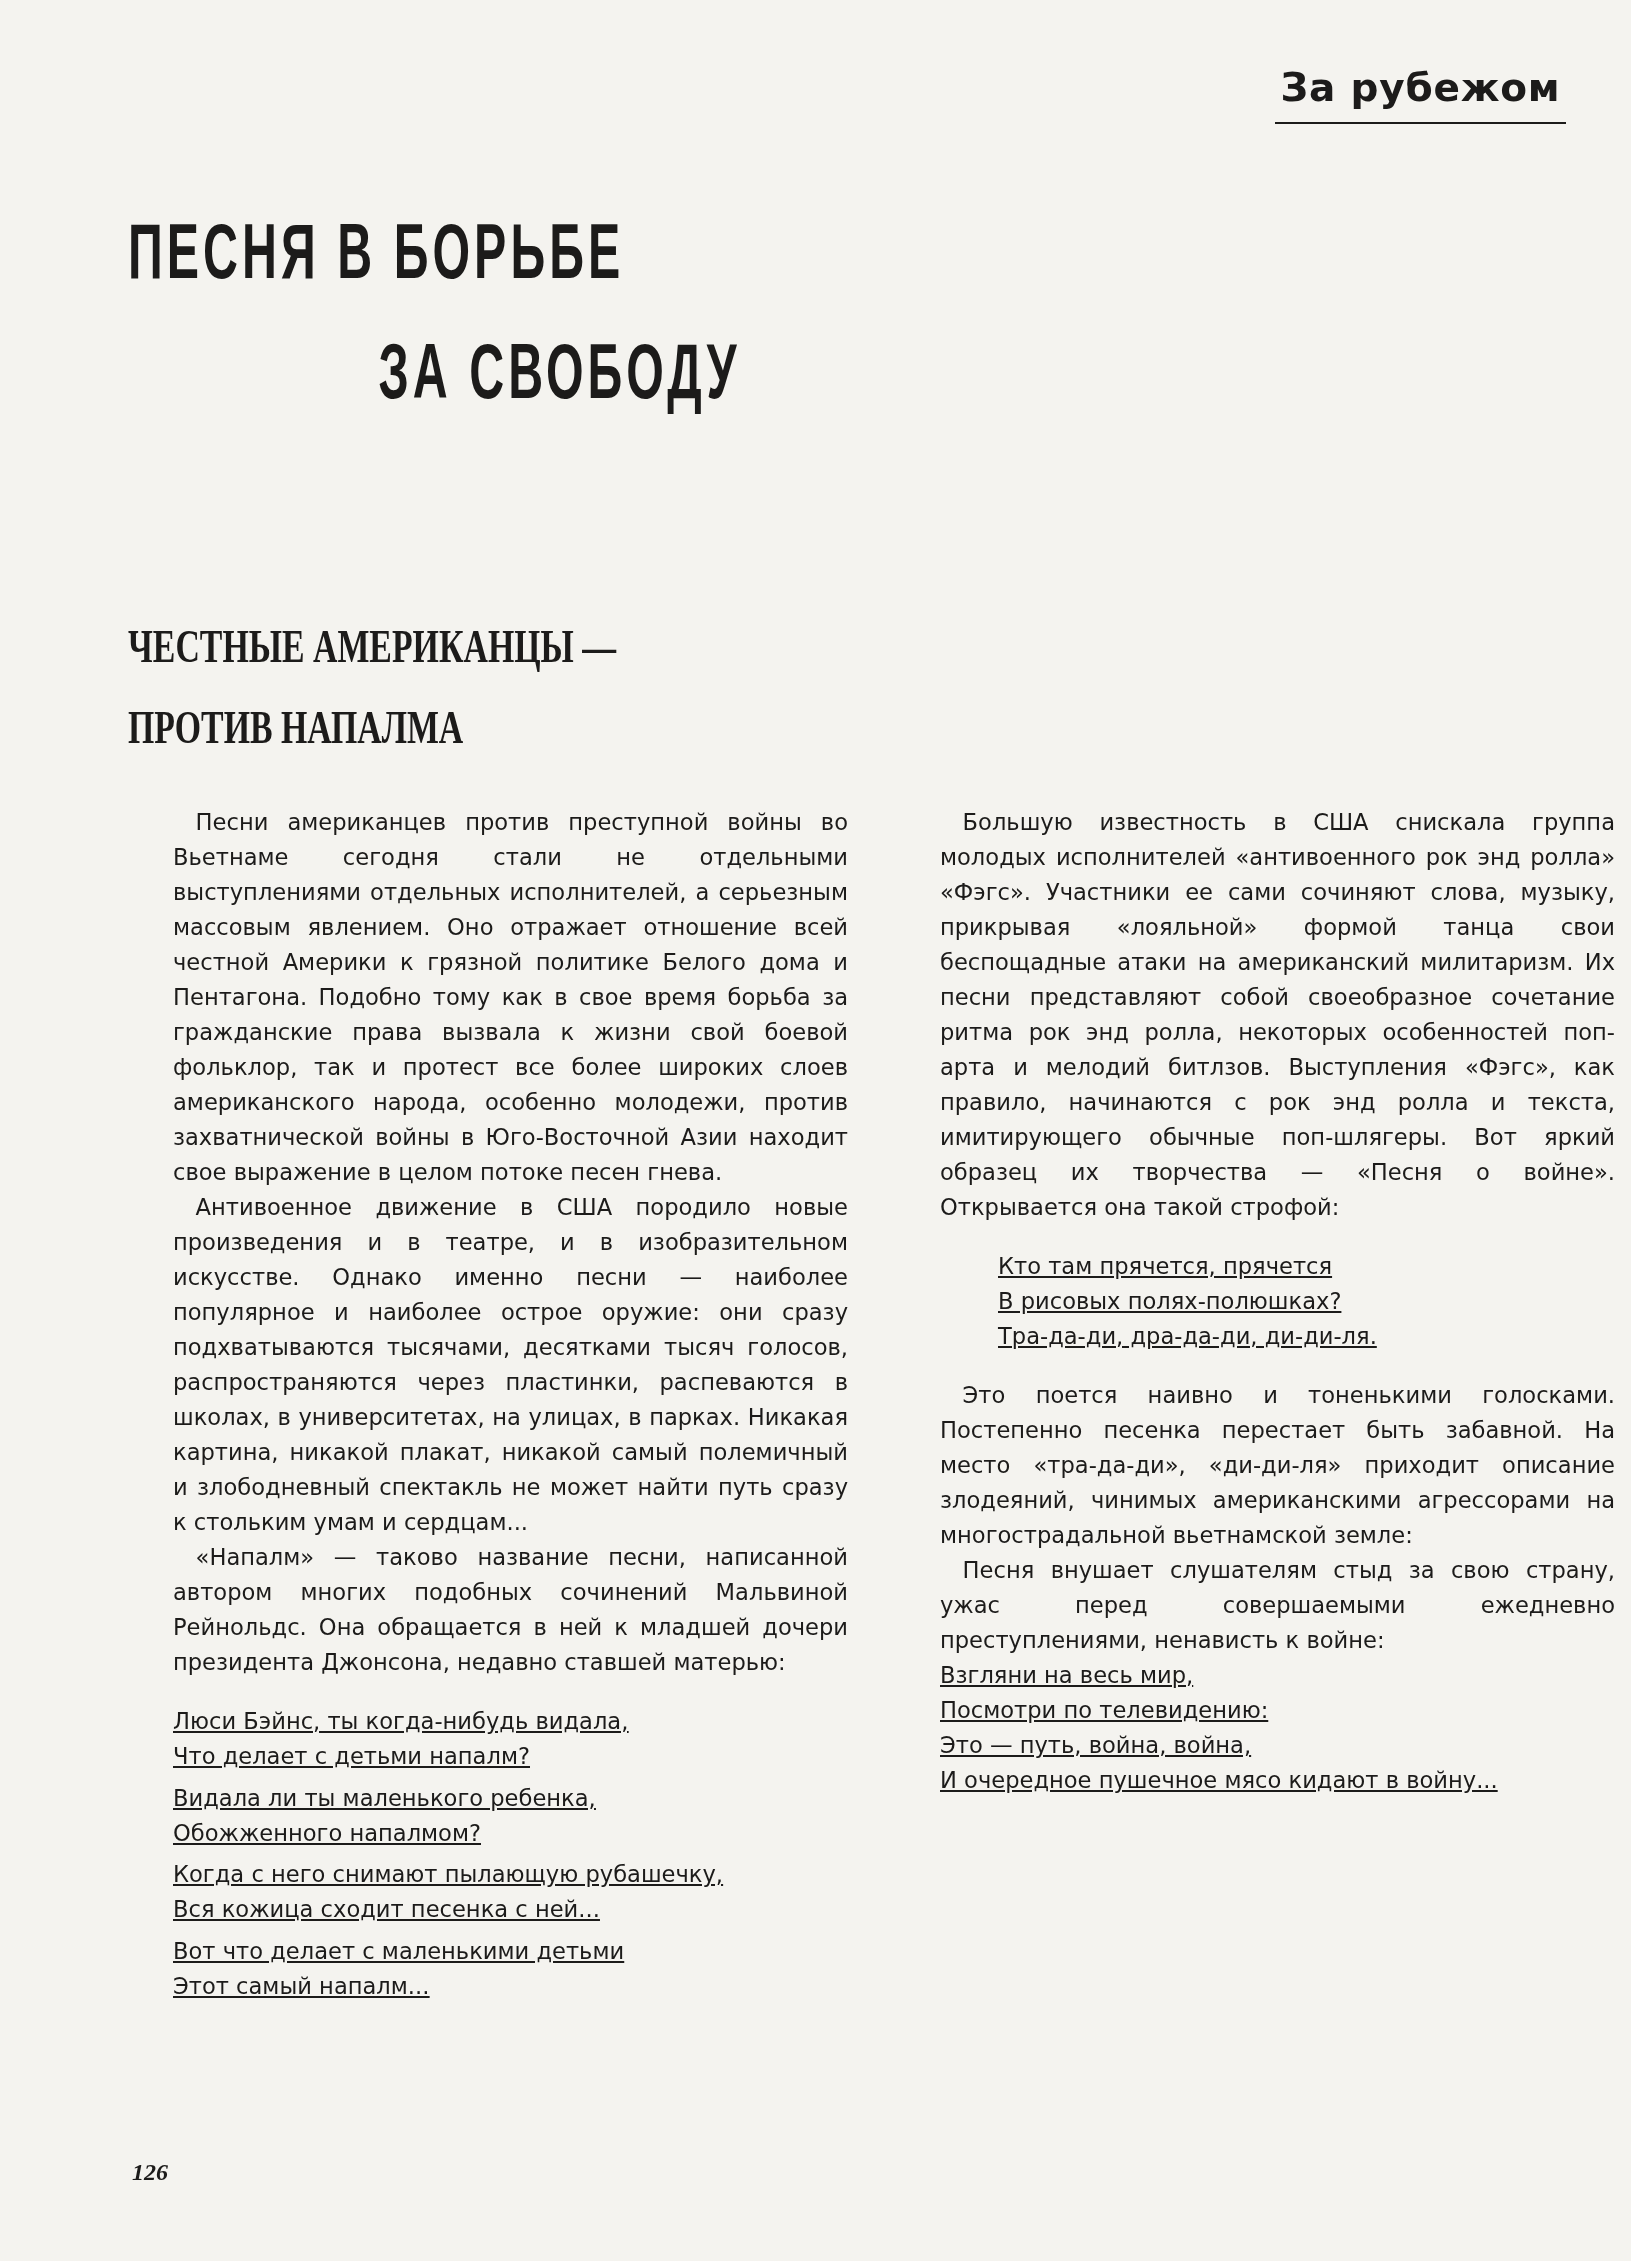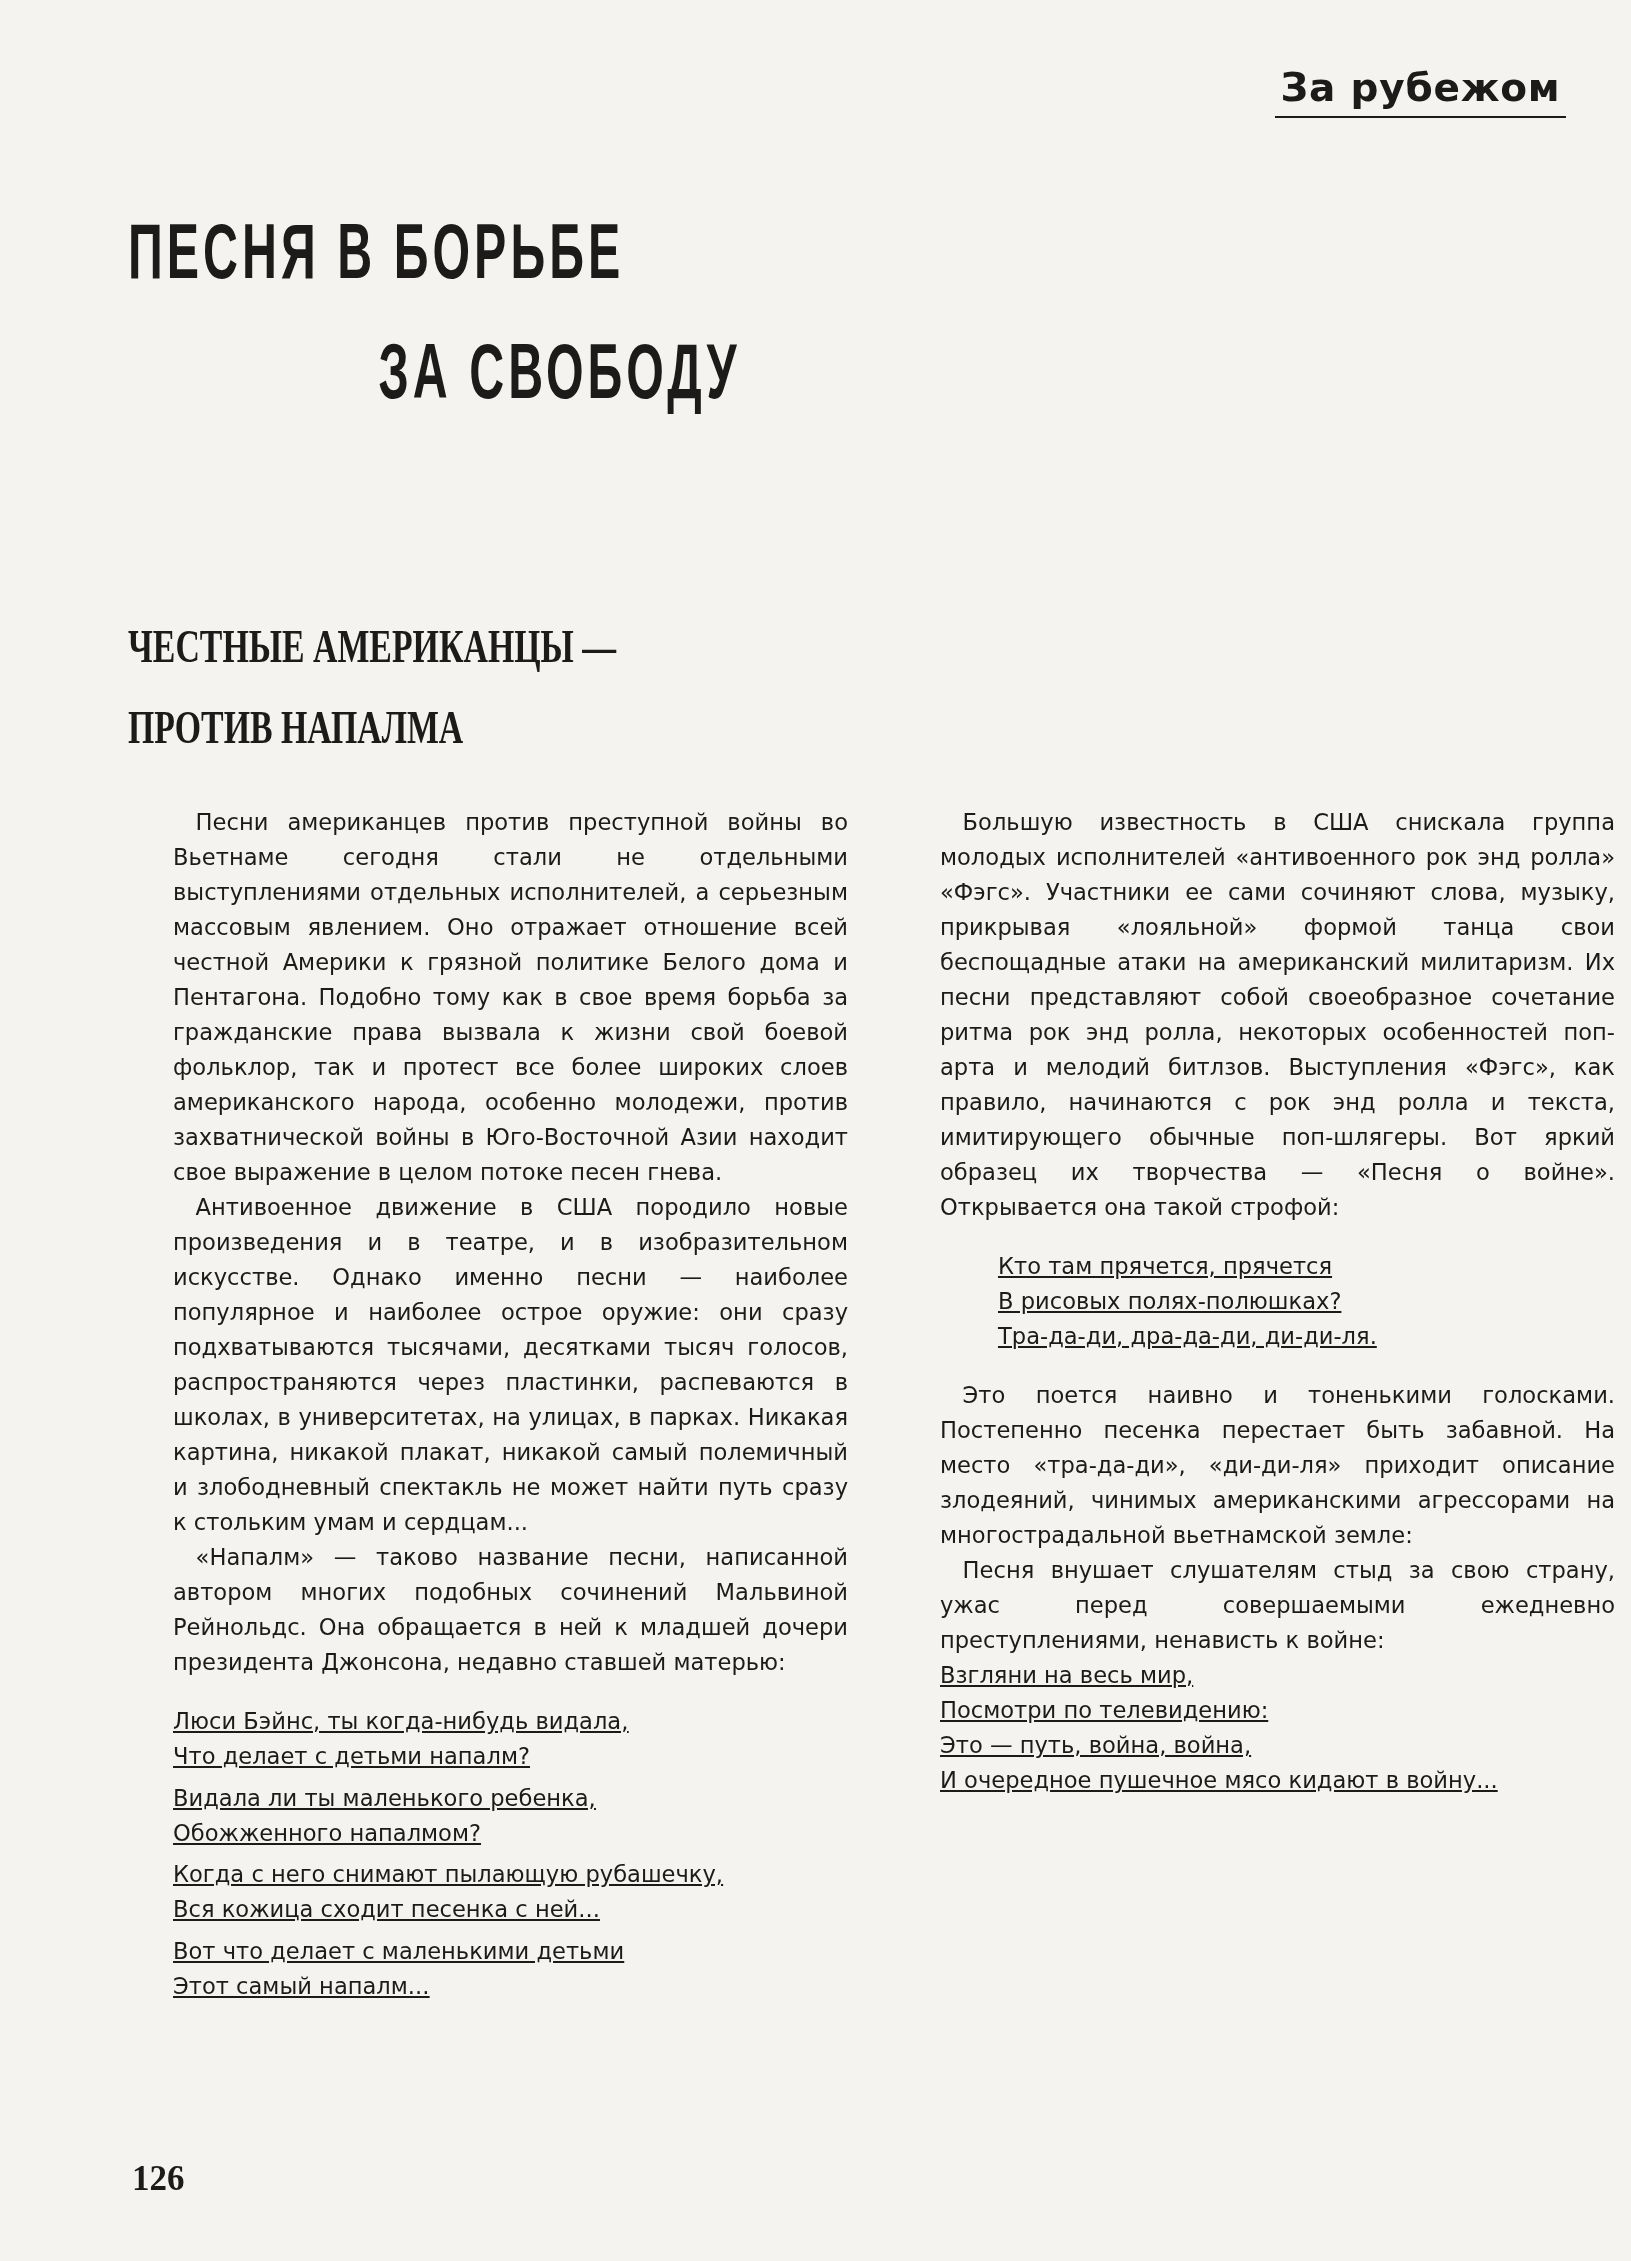--- a/index.html
+++ b/index.html
@@ -9,21 +9,21 @@
       color: #1c1b1a;
       position: relative;
       overflow: hidden;
       font-family: "DejaVu Sans", sans-serif;
     }
     .section-tag {
       position: absolute; left: 1275px; top: 65px; width: 291px;
       text-align: center;
       font-family: "DejaVu Sans", sans-serif;
       font-size: 39px; font-weight: bold; letter-spacing: 0.8px;
-      padding-bottom: 6px;
+      padding-bottom: 12px;
       border-bottom: 2.4px solid #1c1b1a;
     }
     .main-title {
       position: absolute; left: 128px; top: 212px;
       font-family: "Liberation Sans", sans-serif;
       font-weight: bold; font-size: 78px; line-height: 1;
       transform: scaleX(0.62); transform-origin: left top;
       letter-spacing: 6.5px;
     }
     .main-title .l2 { position: absolute; left: 404px; top: 120px; white-space: nowrap; }
@@ -45,21 +45,22 @@
     .col-left { left: 128px; }
     .col-right { left: 895px; }
     .column p { margin: 0; text-indent: 22.6px; }
     .column .poem { margin: 24px 0 24px 0; }
     .column .poem div { text-indent: 0; text-align: left; white-space: nowrap; text-decoration: underline; }
     .poem.indented div { padding-left: 58px; }
     .poem .stanza { margin-bottom: 6.5px; }
     .page-number {
       position: absolute; left: 132px; top: 2159px;
       font-family: "Liberation Serif", serif; font-weight: bold;
-      font-size: 35px;
+      font-size: 24px;
+      font-style: italic;
     }
   </style>
 </head>
 <body>
 
 <div class="section-tag">За рубежом</div>
 
 <div class="main-title">
   <div class="l1">ПЕСНЯ В БОРЬБЕ</div>
   <div class="l2">ЗА СВОБОДУ</div>

